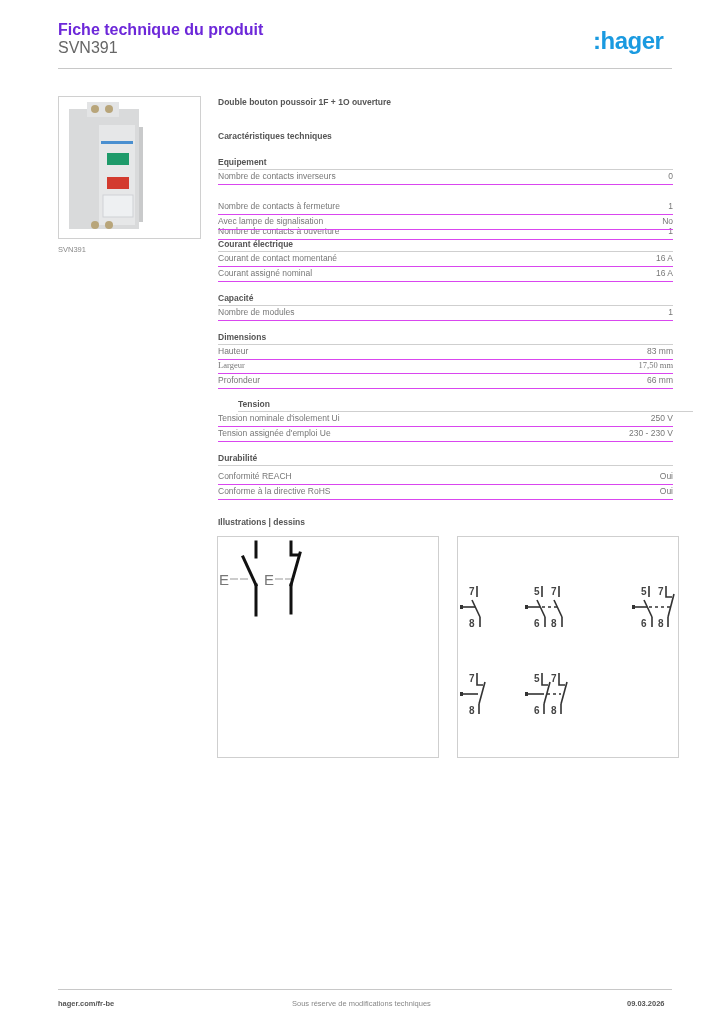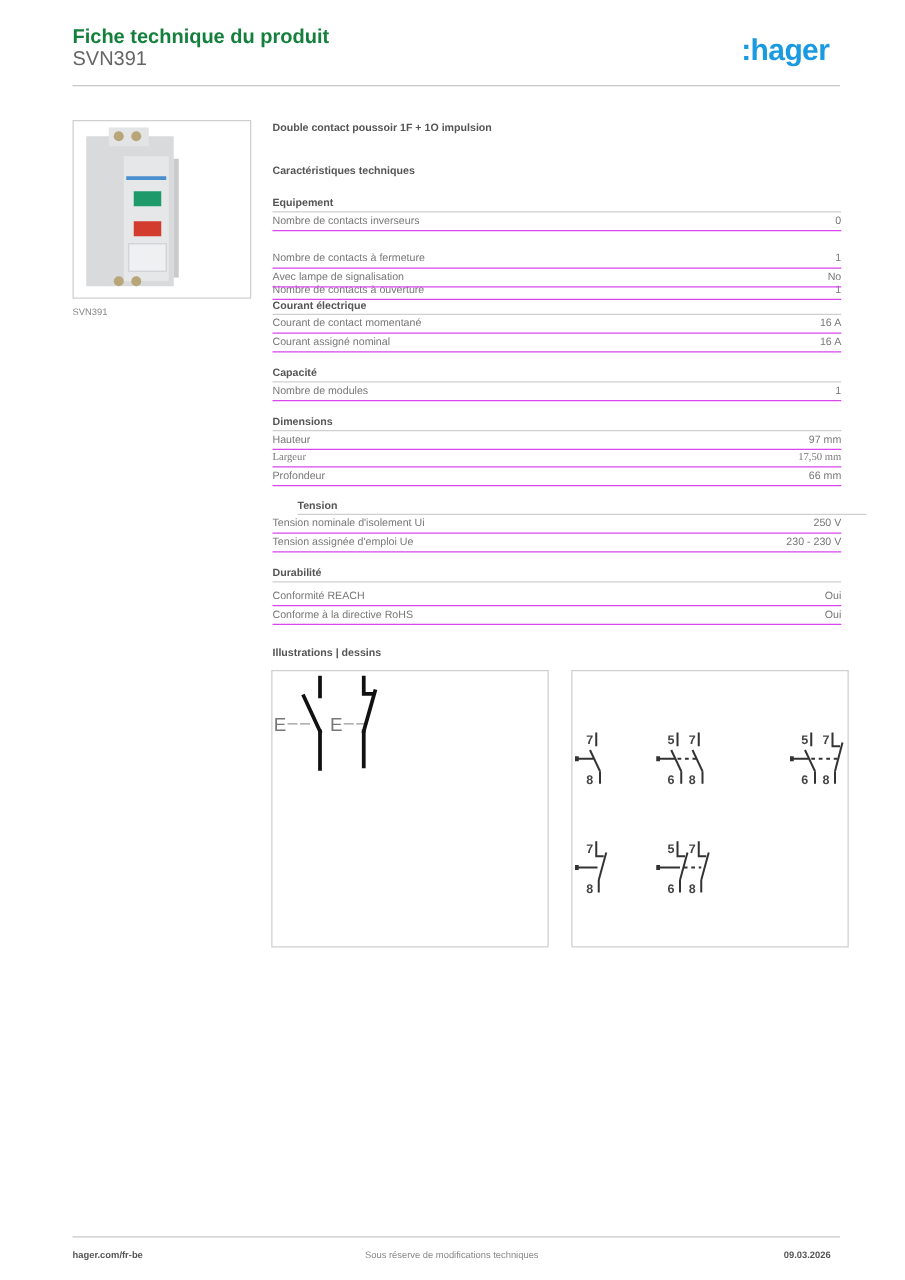--- a/index.html
+++ b/index.html
@@ -1,18 +1,18 @@
 <!DOCTYPE html>
 <html><head>
 <meta charset="utf-8">
 <style>
   html, body { margin: 0; padding: 0; background: #ffffff; }
   body { width: 724px; height: 1024px; position: relative; overflow: hidden;
          font-family: "Liberation Sans", sans-serif; color: #666; }
-  .header-title { position: absolute; left: 58px; top: 21px; font-size: 16px; font-weight: bold; color: #15803d; text-align: right; }
+  .header-title { position: absolute; left: 58px; top: 21px; font-size: 16px; font-weight: bold; color: #6d28d9; text-align: right; }
   .header-code { position: absolute; left: 58px; top: 39px; font-size: 16px; color: #666; }
   .logo { position: absolute; left: 593px; top: 27px; font-size: 24px; font-weight: bold; color: #1a9ae0; letter-spacing: -0.5px; }
   .header-rule { position: absolute; left: 58px; top: 68px; width: 614px; height: 1px; background: #c8c8c8; }
 
   .photo-box { position: absolute; left: 58px; top: 96px; width: 143px; height: 143px; border: 1px solid #d0d0d0; box-sizing: border-box; background: #fff; }
   .photo-caption { position: absolute; left: 58px; top: 245px; font-size: 7.5px; color: #888; }
 
   .right { position: absolute; left: 218px; width: 455px; }
   .product-desc { top: 97px; font-size: 8.5px; font-weight: bold; color: #555; }
   .tech-title { top: 131px; font-size: 8.5px; font-weight: bold; color: #555; }
@@ -52,21 +52,21 @@
     <rect x="48" y="56" width="22" height="12" fill="#1e9a6a"></rect>
     <rect x="48" y="80" width="22" height="12" fill="#d33b2f"></rect>
     <rect x="44" y="98" width="30" height="22" fill="#eef0f2" stroke="#cfd2d5" stroke-width="1"></rect>
     <circle cx="36" cy="128" r="4" fill="#b8a57a"></circle>
     <circle cx="50" cy="128" r="4" fill="#b8a57a"></circle>
     <rect x="80" y="30" width="4" height="95" fill="#c9cacb"></rect>
   </svg>
 </div>
 <div class="photo-caption">SVN391</div>
 
-<div class="right product-desc">Double contact poussoir 1F + 1O impulsion</div>
+<div class="right product-desc">Double bouton poussoir 1F + 1O ouverture</div>
 <div class="right tech-title">Caractéristiques techniques</div>
 
 <div class="section-title" style="top:156px;">Equipement</div>
 <div class="row" style="top:170px;">
     <span>Nombre de contacts inverseurs</span>
     <span class="val">0</span>
   </div>
 <div class="row" style="top:185px;margin-top:40px;">
     <span>Nombre de contacts à ouverture</span>
     <span class="val">1</span>
@@ -92,21 +92,21 @@
 
 <div class="section-title" style="top:292px;">Capacité</div>
 <div class="row" style="top:306px;">
     <span>Nombre de modules</span>
     <span class="val">1</span>
   </div>
 
 <div class="section-title" style="top:331px;">Dimensions</div>
 <div class="row" style="top:345px;">
     <span>Hauteur</span>
-    <span class="val">97 mm</span>
+    <span class="val">83 mm</span>
   </div>
 <div class="row" style="top:359px;font-family:Liberation Serif, serif;">
     <span>Largeur</span>
     <span class="val">17,50 mm</span>
   </div>
 <div class="row" style="top:374px;">
     <span>Profondeur</span>
     <span class="val">66 mm</span>
   </div>
 

